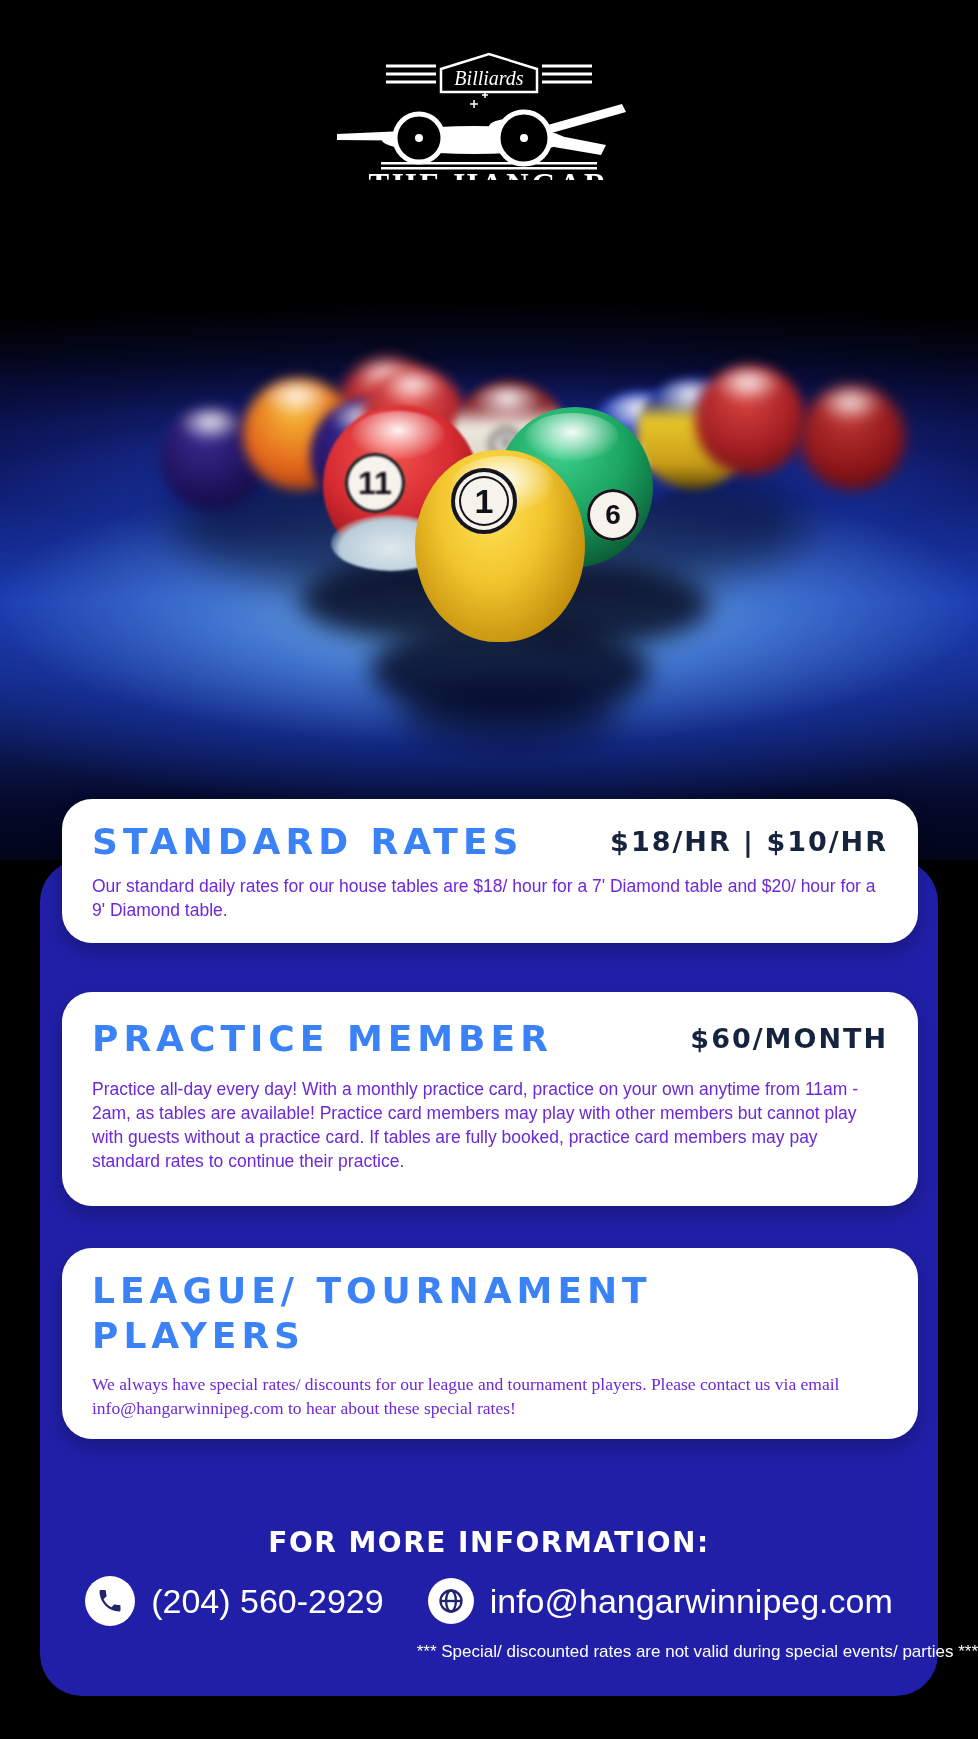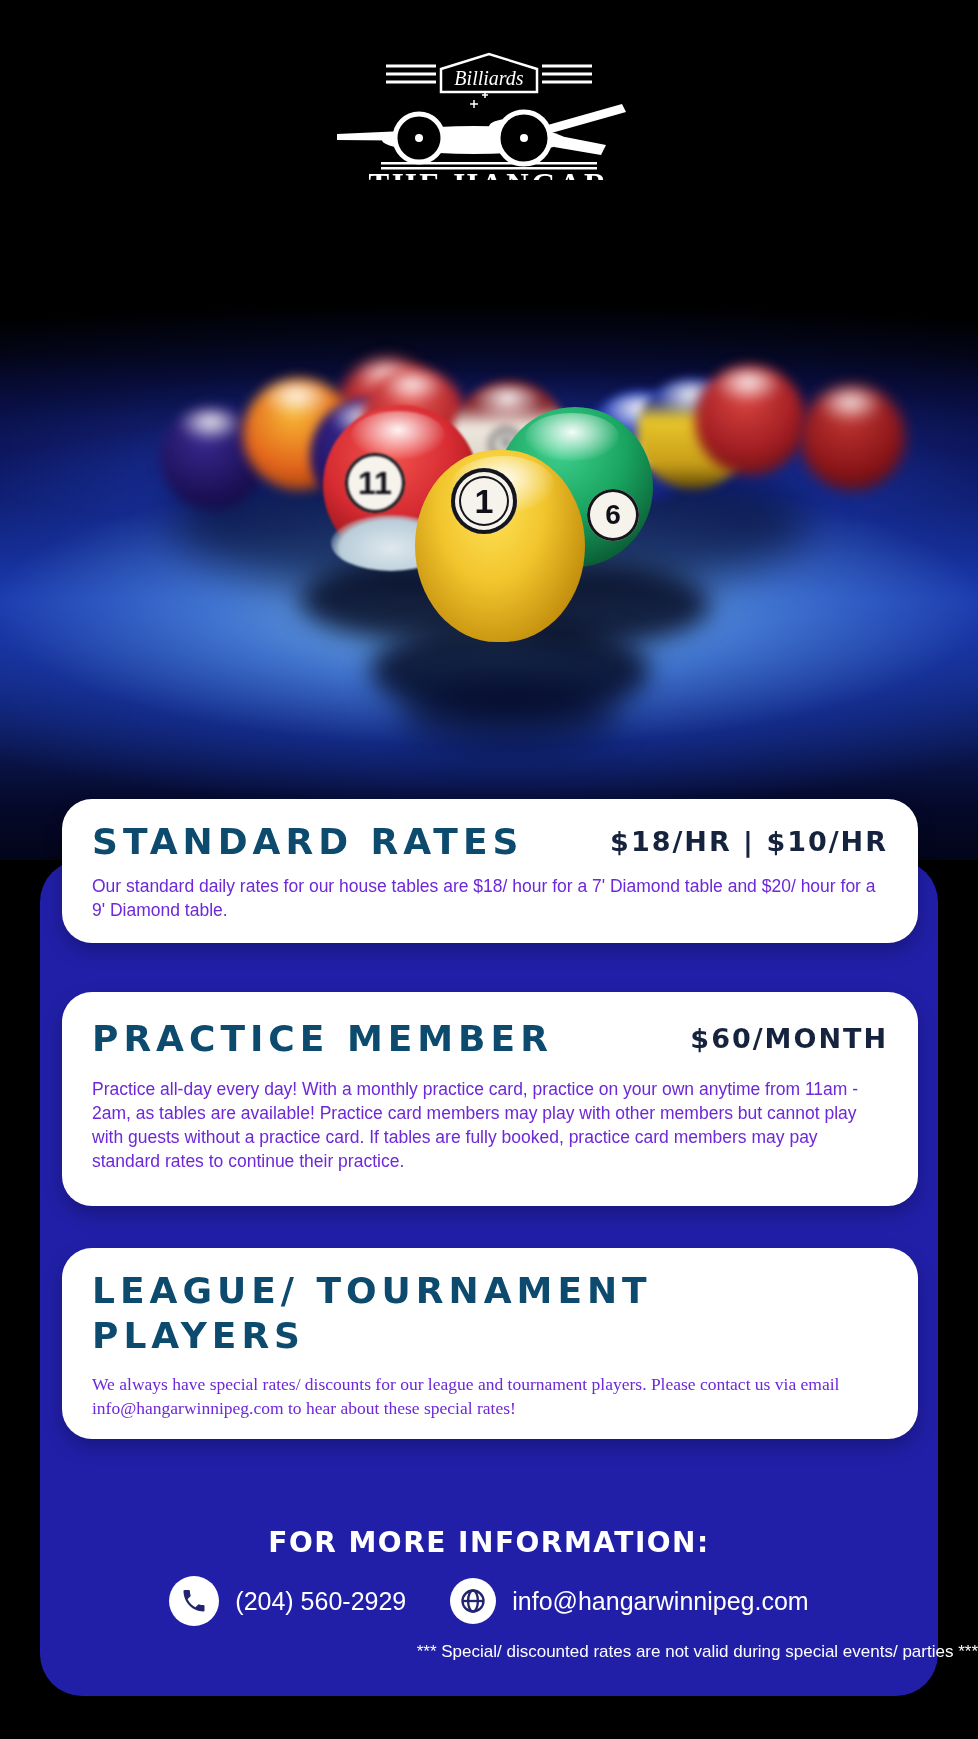--- a/index.html
+++ b/index.html
@@ -28,38 +28,38 @@
   .ballshadow { position:absolute; border-radius:50%; background:rgba(1,4,26,.78); filter:blur(12px); }
 
   
   .panel { position:absolute; left:40px; top:860px; width:898px; height:836px; background:#211FA7; border-radius:42px; }
 
   
   .card { position:absolute; left:62px; width:856px; background:#fff; border-radius:30px;
     padding:20px 30px 24px 30px; overflow:hidden; box-shadow:0 8px 18px rgba(0,0,10,.25); }
   .card-title-row { display:flex; justify-content:space-between; align-items:center; }
   .card-title { font-family:"DejaVu Sans", sans-serif; font-weight:bold; font-size:36px; line-height:45px;
-    letter-spacing:5px; color:#0c4a6e; }
+    letter-spacing:5px; color:#3b82f6; }
   .card-rate { font-family:"DejaVu Sans", sans-serif; font-weight:bold; font-size:27px; letter-spacing:2px;
     color:#16233E; white-space:nowrap; }
   .card-body { margin-top:10px; font-size:17.5px; line-height:24px; color:#6d28d9; }
   #card-standard { top:799px; height:144px; }
   #card-practice { top:992px; height:214px; padding-top:24px; }
   #card-league   { top:1248px; height:191px; }
   #card-league .card-title { max-width:640px; }
 
   
   .footer-heading { position:absolute; left:0; top:1526px; width:978px; text-align:center;
     font-family:"DejaVu Sans", sans-serif; font-weight:bold; font-size:28px; letter-spacing:1.5px; color:#fff; }
   .contact-row { position:absolute; left:0; top:1576px; width:978px; display:flex; justify-content:center;
     align-items:center; gap:44px; }
   .contact-item { display:flex; align-items:center; gap:16px; }
   .icon-circle { width:50px; height:50px; border-radius:50%; background:#fff; display:flex; align-items:center; justify-content:center; }
   .icon-circle.globe { width:46px; height:46px; }
-  .contact-text { color:#fff; font-size:25px; }
+  .contact-text { color:#fff; font-size:34px; }
   .disclaimer { position:absolute; left:0; top:1642px; width:978px; text-align:right; color:#fff; font-size:17px; }
 </style>
 </head>
 <body>
 
 <div class="poster">
 
   <svg class="logo" viewBox="0 0 330 190">
     <g stroke="#fff" stroke-width="3">
       <line x1="62" y1="24" x2="112" y2="24"></line>

